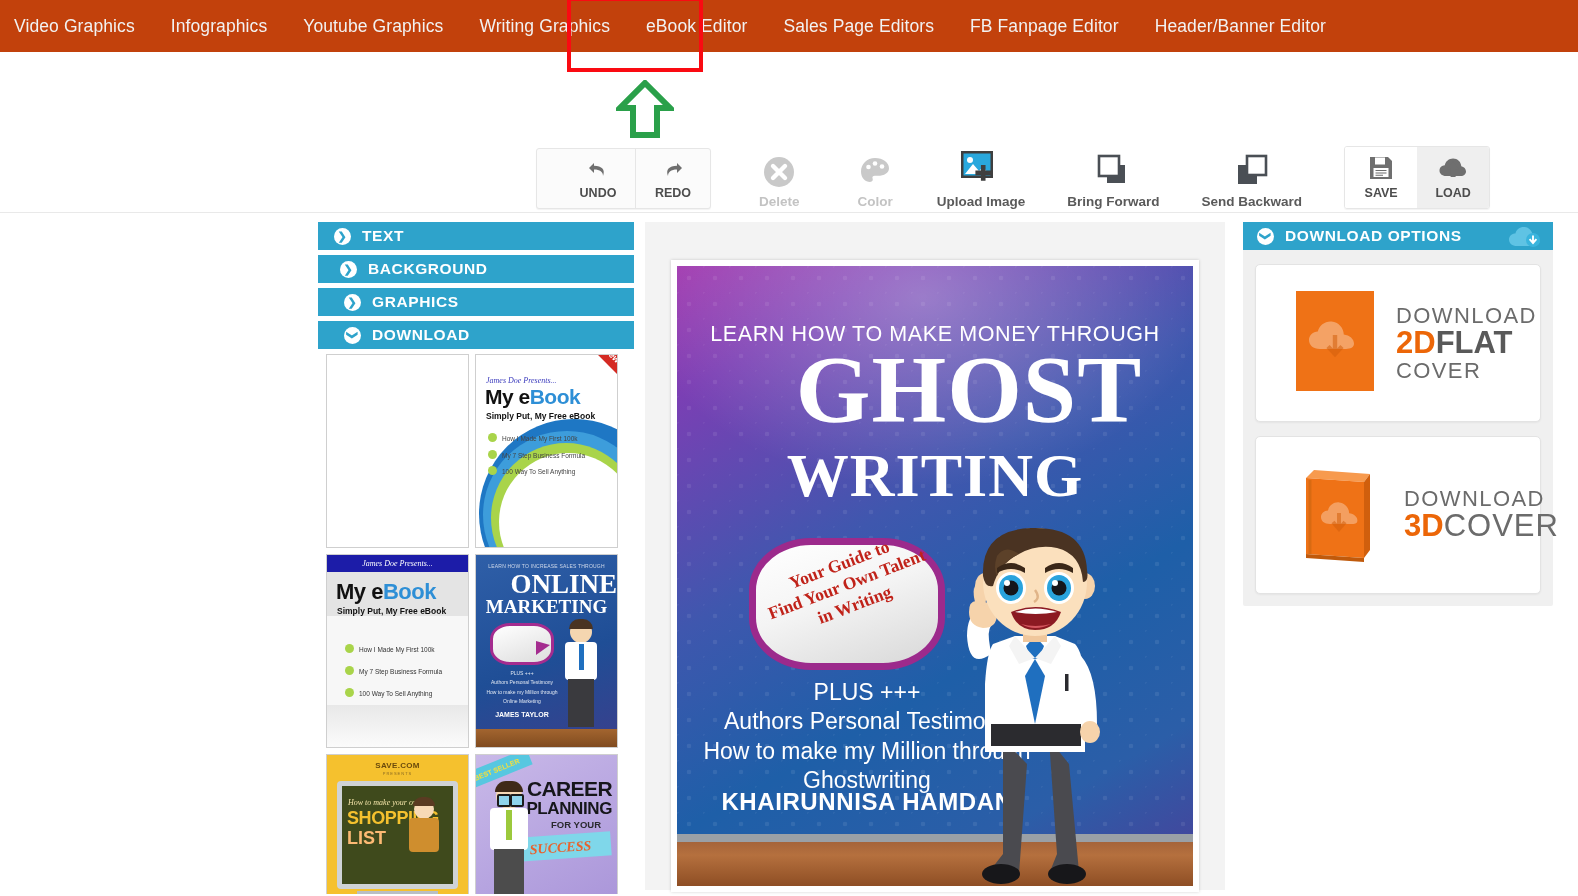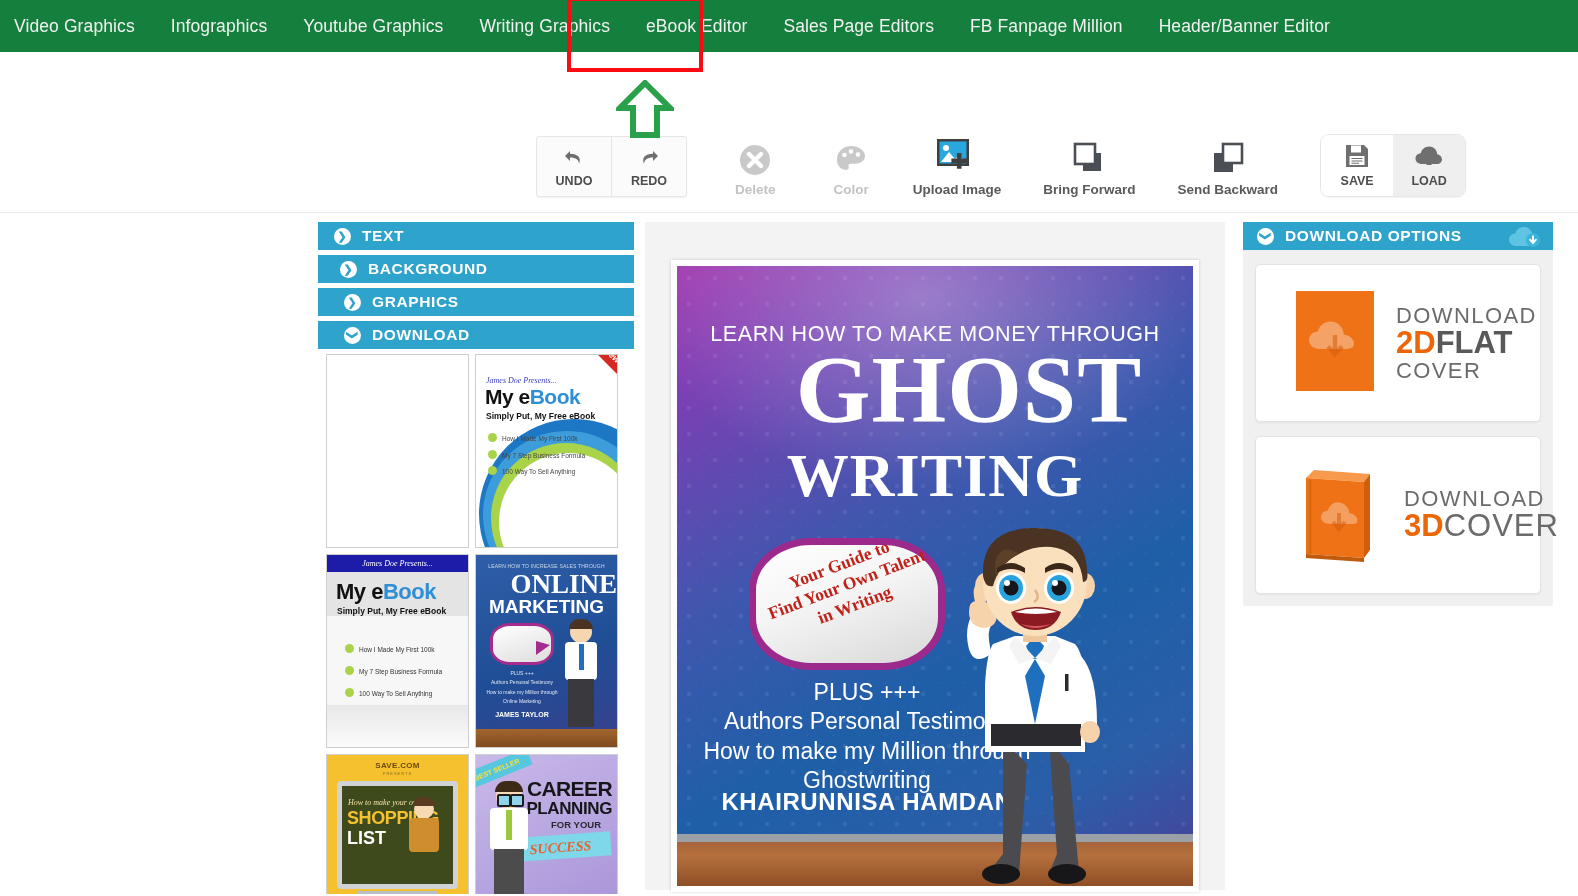--- a/index.html
+++ b/index.html
@@ -5,21 +5,21 @@
   html,body{margin:0;padding:0;}
   body{
     width:1578px;height:896px;overflow:hidden;background:#ffffff;
     font-family:"Liberation Sans",sans-serif;
   }
   .app{position:relative;width:1578px;height:896px;}
 
   
   .topnav{
     position:absolute;left:0;top:0;width:1578px;height:52px;
-    background:#15803d;display:flex;align-items:center;
+    background:#c2410c;display:flex;align-items:center;
   }
   .topnav .nav-item{
     color:#f2f2f2;font-size:17.5px;line-height:52px;height:52px;
     padding:0 18px;white-space:nowrap;cursor:pointer;letter-spacing:.1px;
   }
   .topnav .nav-item:first-child{padding-left:14px;}
 
   
   .ann-box{
     position:absolute;left:567px;top:-3px;width:136px;height:75px;
@@ -40,35 +40,37 @@
     display:flex;flex-direction:column;align-items:center;justify-content:flex-end;
     cursor:pointer;user-select:none;
   }
   .tb-label{font-size:13.5px;color:#5a5a5a;font-weight:bold;margin-top:5px;white-space:nowrap;}
   .tb-label.dim{color:#c3c3c3;}
   .tb-icon{display:flex;align-items:center;justify-content:center;}
 
   .undoredo{
     display:flex;background:#fbfbfb;border:1px solid #e6e6e6;border-radius:3px;
     box-shadow:0 1px 1px rgba(0,0,0,.05);
+    padding-left:24px;
   }
   .undoredo .tb-btn{padding:8px 12px 8px 12px;width:50px;}
   .undoredo .tb-btn + .tb-btn{border-left:1px solid #e6e6e6;}
   .undoredo .tb-label{font-size:12.5px;color:#4d4d4d;}
 
   .gap-a{width:48px;}
   .gap-b{width:58px;}
   .gap-c{width:44px;}
   .gap-d{width:42px;}
   .gap-e{width:42px;}
   .gap-f{width:42px;}
 
   .saveload{
-    display:flex;border:1px solid #e6e6e6;border-radius:9px;overflow:hidden;
+    display:flex;border:1px solid #e6e6e6;border-radius:3px;overflow:hidden;
     box-shadow:0 1px 1px rgba(0,0,0,.05);
+    margin-top:12px;
   }
   .saveload .tb-btn{padding:8px 10px;width:52px;}
   .saveload .sl-save{background:#ffffff;}
   .saveload .sl-load{background:#efefef;}
   .saveload .tb-label{font-size:12.5px;color:#4d4d4d;}
 
   
   .main{
     position:absolute;left:0;top:212px;width:1578px;height:684px;background:#ffffff;
   }
@@ -210,21 +212,21 @@
 
 <div class="app">
 
   <div class="topnav">
     <div class="nav-item">Video Graphics</div>
     <div class="nav-item">Infographics</div>
     <div class="nav-item">Youtube Graphics</div>
     <div class="nav-item">Writing Graphics</div>
     <div class="nav-item">eBook Editor</div>
     <div class="nav-item">Sales Page Editors</div>
-    <div class="nav-item">FB Fanpage Million</div>
+    <div class="nav-item">FB Fanpage Editor</div>
     <div class="nav-item">Header/Banner Editor</div>
   </div>
 
   <div class="ann-box"></div>
   <div class="ann-arrow">
     <svg viewBox="0 0 58 58" width="58" height="58">
       <polygon points="29,3 54,28 41,28 41,55 17,55 17,28 4,28" fill="#ffffff" stroke="#2aa04a" stroke-width="6" stroke-linejoin="miter"></polygon>
     </svg>
   </div>
 
@@ -417,21 +419,21 @@
                 <div><span style="display:inline-block;width:9px;height:9px;border-radius:50%;background:#a9d44a;margin-right:5px;vertical-align:-1px;"></span><span>100 Way To Sell Anything</span></div>
               </div>
               <div style="position:absolute;left:0;bottom:0;width:100%;height:42px;background:linear-gradient(180deg,#e8e8e8,#fbfbfb);"></div>
             </div>
           </div>
 
           <div class="tpl-cell">
             <div class="tn" style="background:linear-gradient(160deg,#2f5fa8 0%,#1f4e96 55%,#3a3f8c 100%);">
               <div style="position:absolute;left:0;top:8px;width:100%;text-align:center;color:#cfd9ea;font-size:5px;letter-spacing:.2px;">LEARN HOW TO INCREASE SALES THROUGH</div>
               <div style="position:absolute;left:0;top:16px;width:100%;text-align:right;color:#fff;font-family:'Liberation Serif',serif;font-weight:bold;font-size:27px;line-height:1;">ONLINE</div>
-              <div style="position:absolute;left:0;top:42px;width:100%;text-align:center;color:#fff;font-family:Liberation Sans, sans-serif;font-weight:bold;font-size:19px;line-height:1;">MARKETING</div>
+              <div style="position:absolute;left:0;top:42px;width:100%;text-align:center;color:#fff;font-family:Liberation Serif, serif;font-weight:bold;font-size:19px;line-height:1;">MARKETING</div>
               <div style="position:absolute;left:14px;top:68px;width:58px;height:36px;border:3px solid #a42c8f;border-radius:20px/16px;background:linear-gradient(160deg,#fff,#ddd);"></div>
               <div style="position:absolute;left:60px;top:86px;width:0;height:0;border-left:14px solid #a42c8f;border-top:4px solid transparent;border-bottom:10px solid transparent;"></div>
               <div style="position:absolute;left:0;top:114px;width:92px;text-align:center;color:#dfe6f2;font-size:5px;line-height:1.85;">
                 <div>PLUS +++</div>
                 <div>Authors Personal Testimony</div>
                 <div>How to make my Million through</div>
                 <div>Online Marketing</div>
               </div>
               <div style="position:absolute;left:0;top:156px;width:92px;text-align:center;color:#fff;font-size:7px;font-weight:bold;">JAMES TAYLOR</div>
 
@@ -447,21 +449,21 @@
           </div>
 
           <div class="tpl-cell">
             <div class="tn" style="background:#f5c12e;">
               <div style="position:absolute;left:0;top:6px;width:100%;text-align:center;color:#6a4a0c;font-size:8px;font-weight:bold;letter-spacing:.3px;">SAVE.COM</div>
               <div style="position:absolute;left:0;top:16px;width:100%;text-align:center;color:#8a6a22;font-size:4px;letter-spacing:1px;">PRESENTS</div>
               <div style="position:absolute;left:10px;top:26px;right:10px;height:108px;background:#cfd3d6;border-radius:4px;padding:5px;box-sizing:border-box;">
                 <div style="position:absolute;left:5px;top:5px;right:5px;bottom:5px;background:#3f4a1c;">
                   <div style="position:absolute;left:6px;top:12px;color:#f3e3a8;font-family:'Liberation Serif',serif;font-style:italic;font-size:8px;">How to make your own</div>
                   <div style="position:absolute;left:5px;top:24px;color:#f5c12e;font-weight:bold;font-size:18px;line-height:.96;letter-spacing:-.4px;">SHOPPING</div>
-                  <div style="position:absolute;left:5px;top:44px;color:#ffffff;font-weight:bold;font-size:18px;line-height:.96;">LIST</div>
+                  <div style="position:absolute;left:5px;top:44px;color:#fdba74;font-weight:bold;font-size:18px;line-height:.96;">LIST</div>
                 </div>
                 <div style="position:absolute;right:14px;top:18px;width:40px;height:74px;">
                   <div style="position:absolute;left:10px;top:0;width:20px;height:20px;border-radius:50%;background:#f7d9b6;"></div>
                   <div style="position:absolute;left:9px;top:-2px;width:22px;height:9px;border-radius:9px 9px 0 0;background:#5a3b22;"></div>
                   <div style="position:absolute;left:5px;top:19px;width:30px;height:34px;background:#cf8e2e;border-radius:4px;"></div>
                 </div>
               </div>
               <div style="position:absolute;left:30px;top:136px;right:30px;height:8px;background:#b9bfc4;"></div>
 
             </div>

